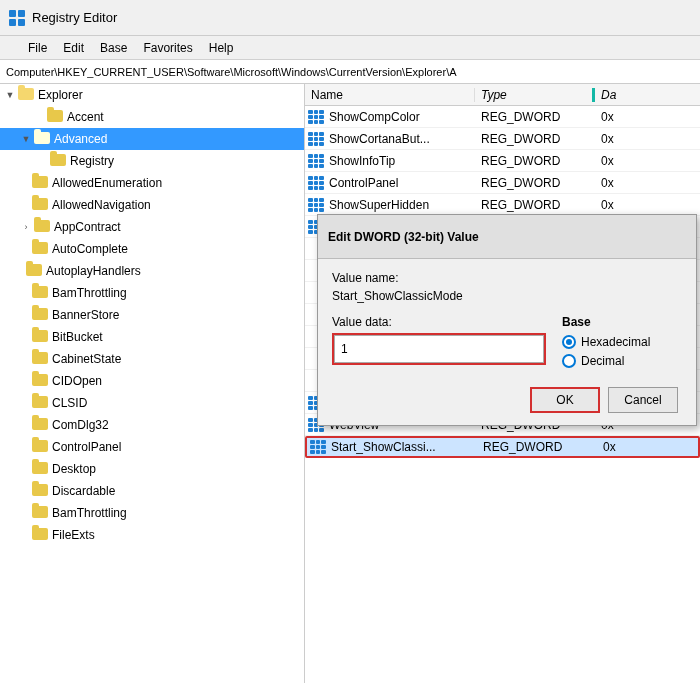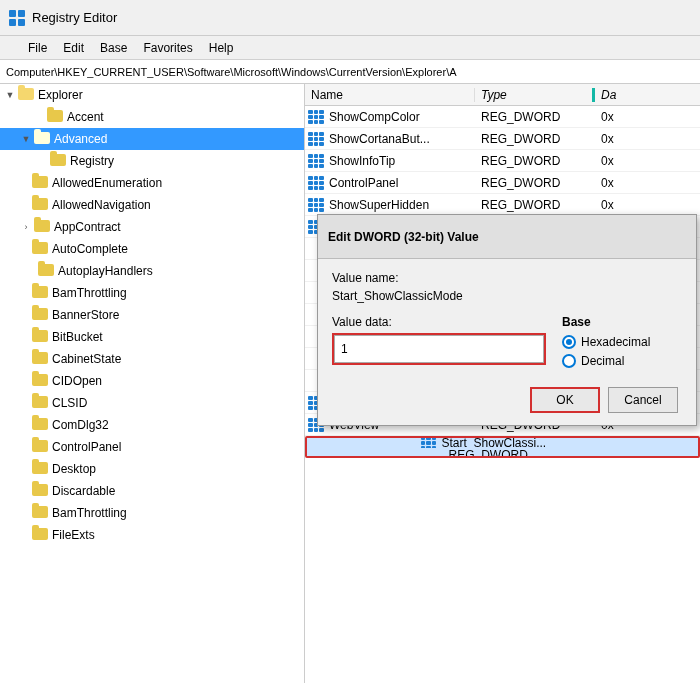--- a/index.html
+++ b/index.html
@@ -432,21 +432,21 @@
     </div>
 
     <div class="tree-item" style="padding-left:18px;">
       <span class="tree-expander" style="width:14px;"></span>
       <span class="folder-icon">
           <div class="folder-closed"></div>
         </span>
       <span>AutoComplete</span>
     </div>
 
-    <div class="tree-item" style="padding-left:24px;">
+    <div class="tree-item" style="padding-left:12px;">
       <span class="tree-expander" style="width:14px;"></span>
       <span class="folder-icon">
           <div class="folder-closed"></div>
         </span>
       <span>AutoplayHandlers</span>
     </div>
 
     <div class="tree-item" style="padding-left:18px;">
       <span class="tree-expander" style="width:14px;"></span>
       <span class="folder-icon">
@@ -722,21 +722,21 @@
               <div></div>
               <div></div>
             </div>
         </span>
         <span>WebView</span>
       </div>
       <div class="cell-type">REG_DWORD</div>
       <div class="cell-data">0x</div>
     </div>
 
-    <div class="table-row highlighted-blue" style="border: 2px solid #d32f2f; border-radius:2px; box-sizing:border-box;flex-direction:column;">
+    <div class="table-row highlighted-blue" style="border: 2px solid #d32f2f; border-radius:2px; box-sizing:border-box;">
       <div class="cell-name">
         <span class="reg-icon">
           <div class="dword-icon">
               <div></div>
               <div></div>
               <div></div>
               <div></div>
               <div></div>
               <div></div>
               <div></div>

